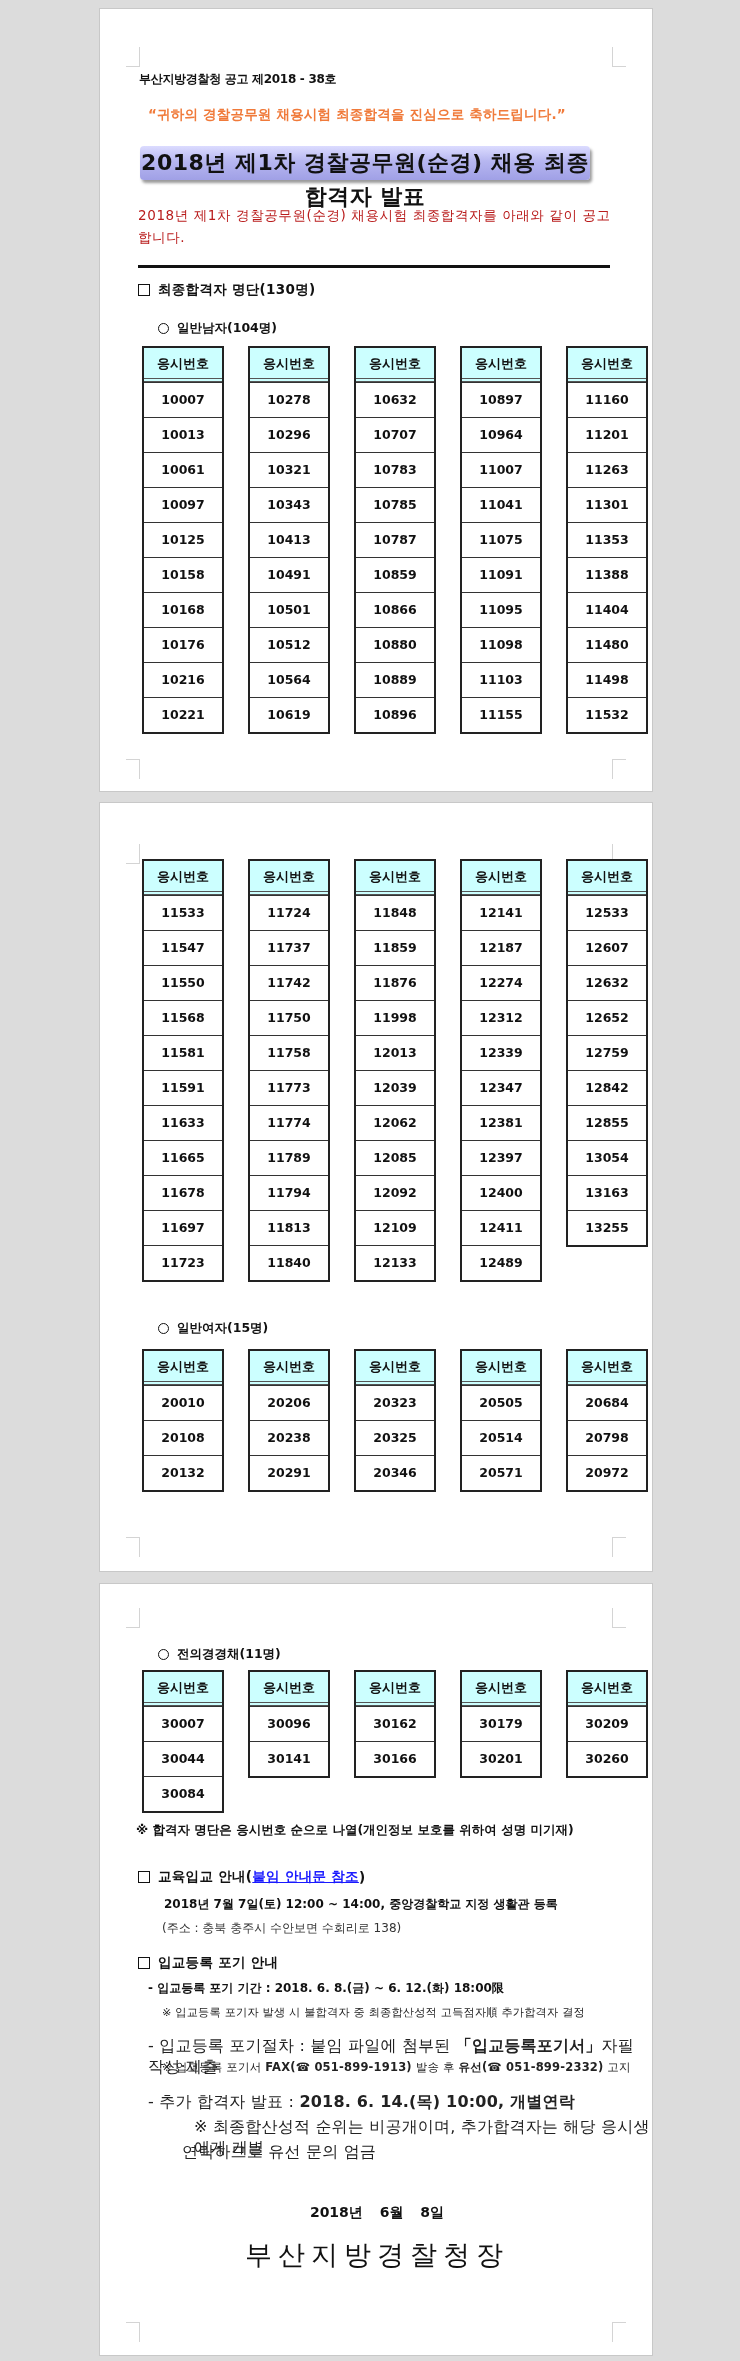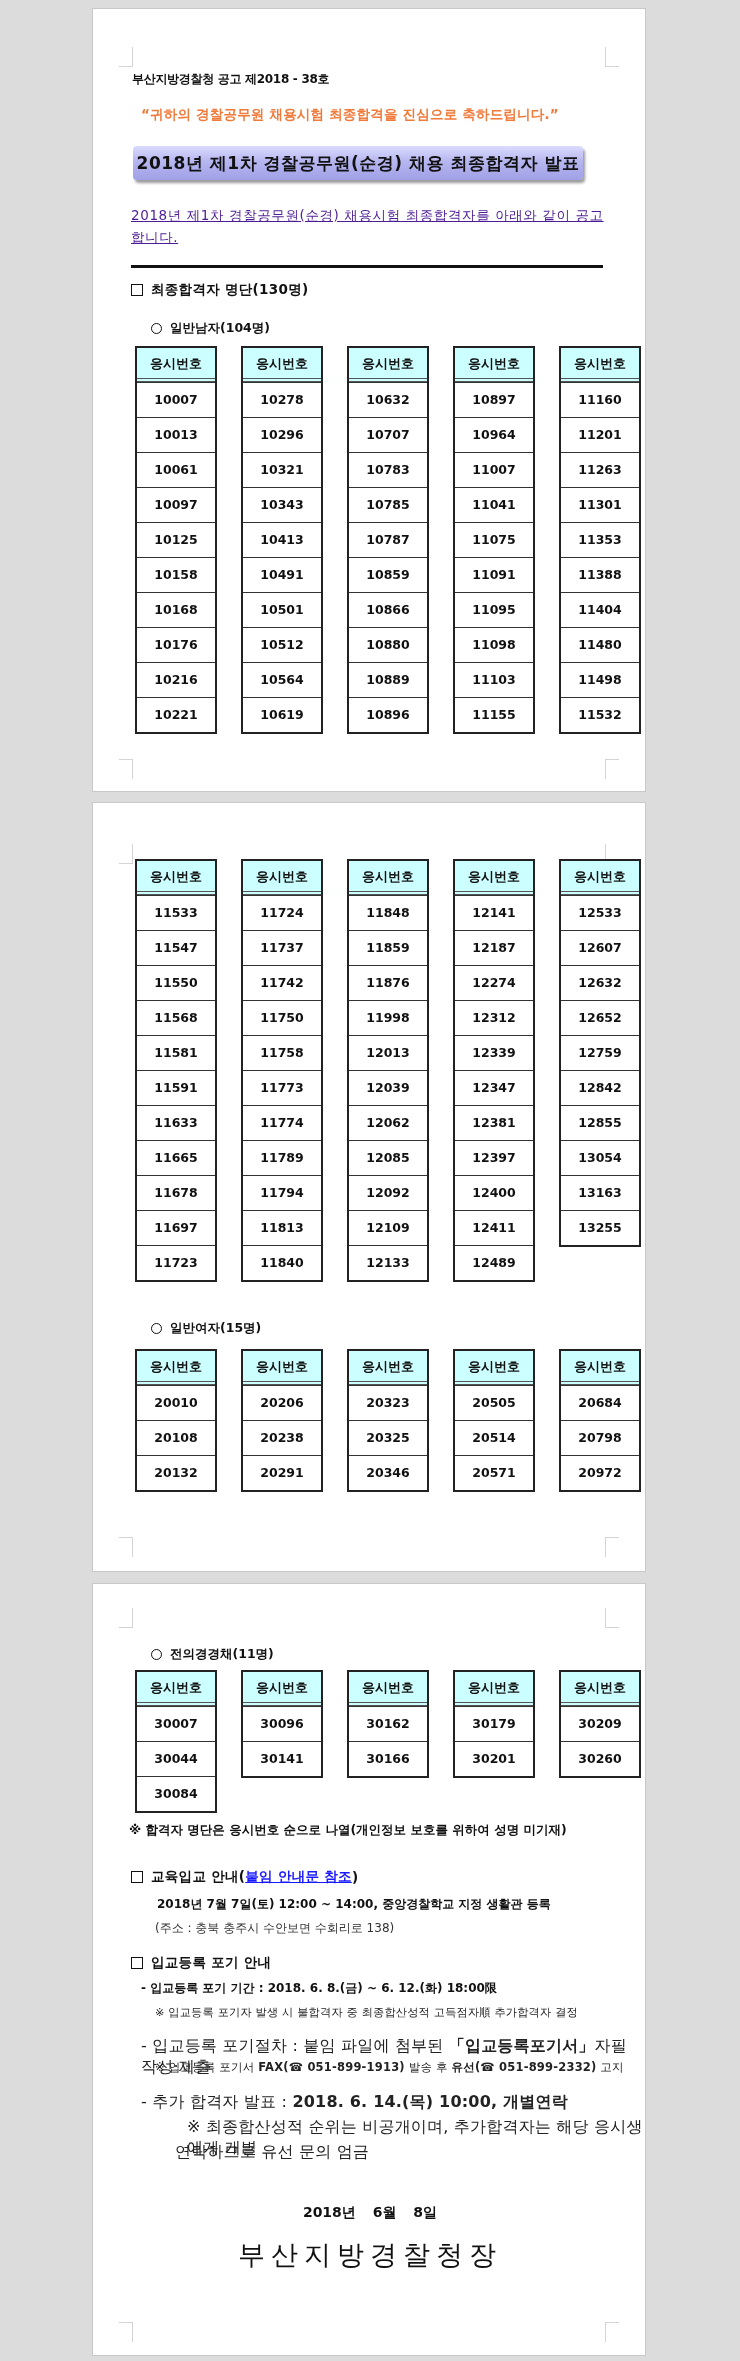--- a/index.html
+++ b/index.html
@@ -1,28 +1,28 @@
 <!DOCTYPE html>
 <html><head>
 <meta charset="utf-8">
 <style>
   * { box-sizing: border-box; margin: 0; padding: 0; }
   html, body { width: 740px; height: 2361px; background: #dcdcdc; overflow: hidden; }
   body { position: relative; font-family: "DejaVu Sans", "Liberation Sans", sans-serif; color: #111; }
-  .page { position: absolute; left: 92px; width: 554px; background: #fff; border: 1px solid #c8c8c8; }
+  .page { position: absolute; left: 99px; width: 554px; background: #fff; border: 1px solid #c8c8c8; }
   .mark { position: absolute; width: 14px; height: 20px; border-color: #d4d4d4; border-style: solid; border-width: 0; }
   .mark.tl { border-right-width: 1px; border-bottom-width: 1px; }
   .mark.tr { border-left-width: 1px; border-bottom-width: 1px; }
   .mark.bl { border-right-width: 1px; border-top-width: 1px; }
   .mark.br { border-left-width: 1px; border-top-width: 1px; }
   .abs { position: absolute; }
   .notice-no { font-size: 12px; font-weight: bold; letter-spacing: -0.3px; }
   .congrats { font-size: 13.5px; font-weight: bold; color: #f07a3a; letter-spacing: 0.2px; }
-  .title-box { background: linear-gradient(180deg, #dcdcff 0%, #b6b6f0 45%, #a0a0e6 100%); border-radius: 4px; box-shadow: 2px 3px 3px #9a9a9a; font-size: 17px; font-weight: bold; text-align: center; line-height: 34px; letter-spacing: 0.5px; }
-  .intro { font-size: 13.5px; line-height: 22px; letter-spacing: 0.6px; color: #4c1d95; text-decoration: underline; }
+  .title-box { background: linear-gradient(180deg, #dcdcff 0%, #b6b6f0 45%, #a0a0e6 100%); border-radius: 4px; box-shadow: 2px 3px 3px #9a9a9a; font-size: 22px; font-weight: bold; text-align: center; line-height: 34px; letter-spacing: 0.5px; }
+  .intro { font-size: 13.5px; line-height: 22px; letter-spacing: 0.6px; color: #b91c1c; }
   .rule { height: 3px; background: #111; }
   .sec-head { font-size: 13.5px; font-weight: bold; letter-spacing: 0.3px; display: flex; align-items: center; }
   .sq { display: inline-block; width: 12px; height: 12px; border: 1.5px solid #111; margin-right: 8px; }
   .sub-head { font-size: 12.5px; font-weight: bold; display: flex; align-items: center; }
   .circ { display: inline-block; width: 11px; height: 11px; border: 1.3px solid #111; border-radius: 50%; margin-right: 8px; }
   .tables { position: absolute; display: flex; gap: 24px; align-items: flex-start; }
   .idtable { width: 82px; border: 2px solid #222; background: #fff; }
   .idtable .th { background: #ccffff; height: 34px; line-height: 32px; text-align: center; font-size: 13px; font-weight: bold; border-bottom: 4px double #555; }
   .idtable .td { height: 35px; line-height: 34px; text-align: center; font-size: 12.5px; font-weight: bold; border-top: 1px solid #333; }
   .idtable .td:first-of-type { border-top: none; }

